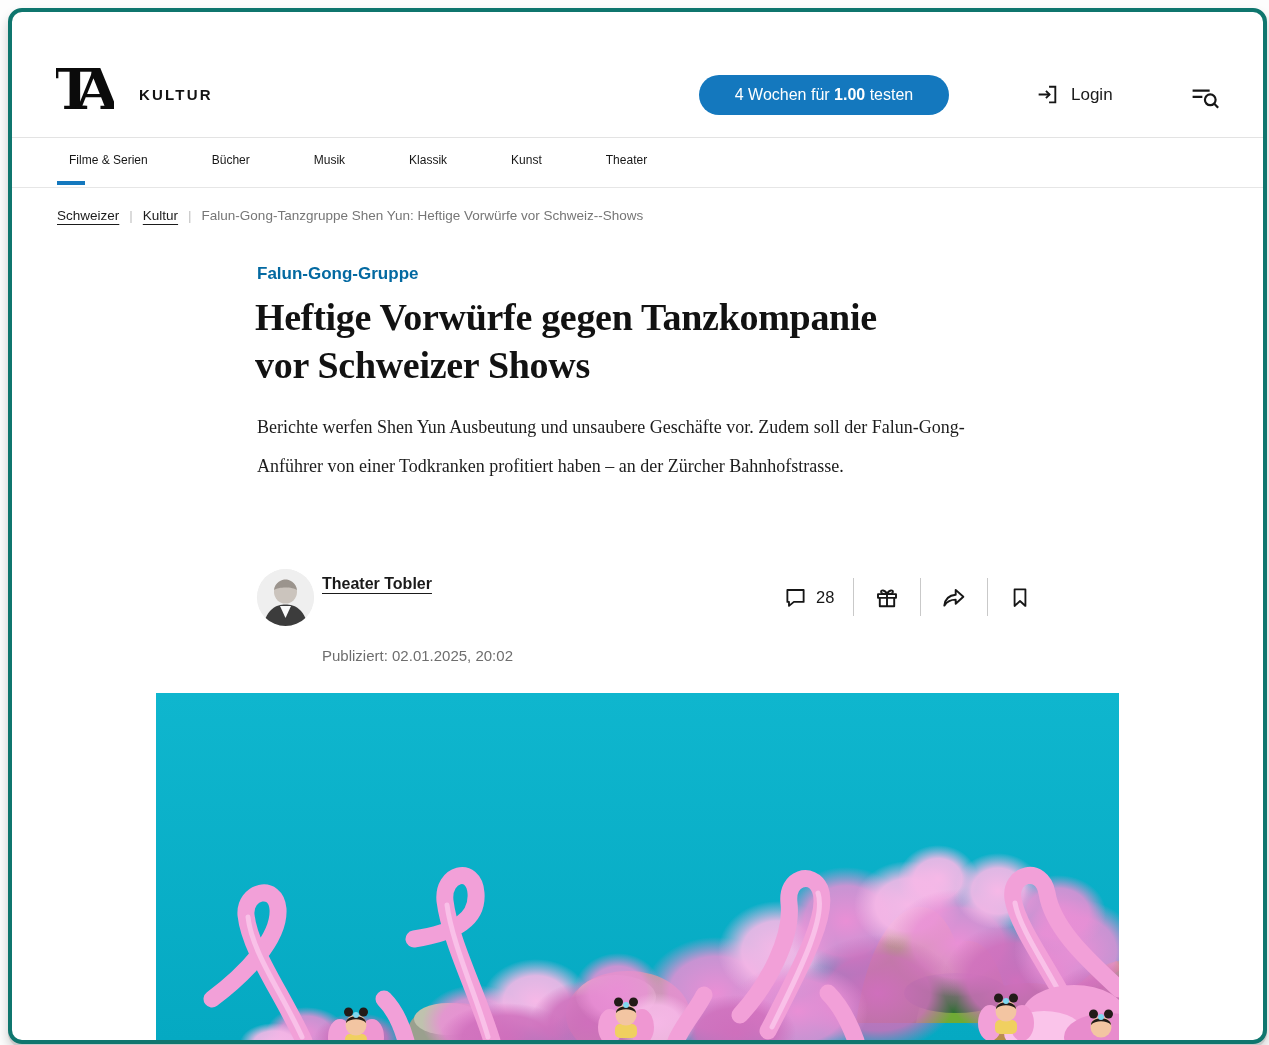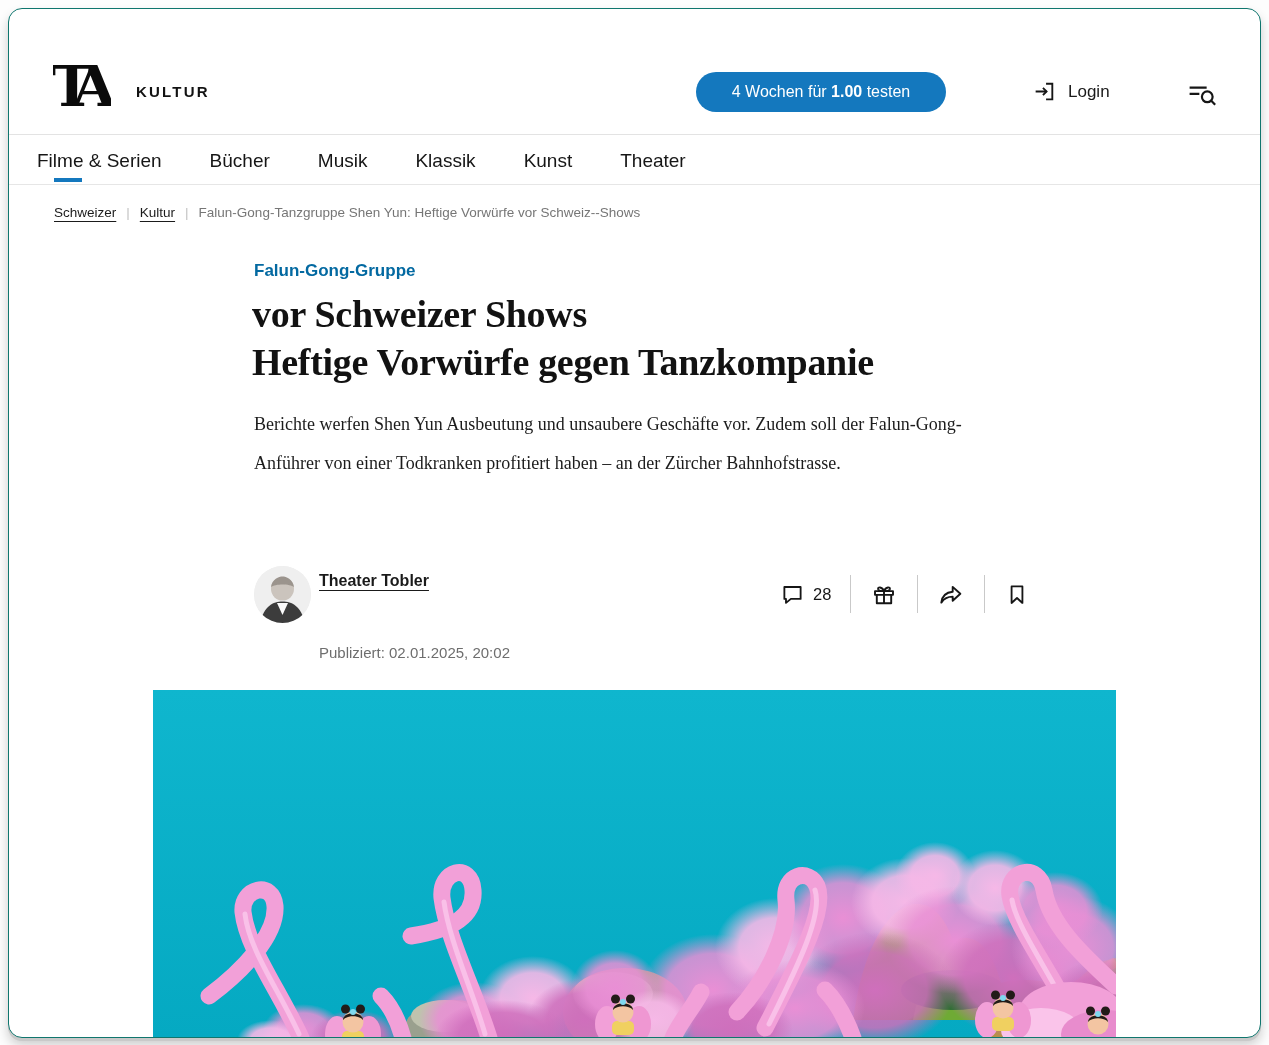--- a/index.html
+++ b/index.html
@@ -1,38 +1,38 @@
 <!DOCTYPE html>
 <html><head>
 <meta charset="utf-8">
 <style>
   html,body{margin:0;padding:0;background:#ffffff;}
   .stage{position:relative;width:1269px;height:1045px;background:#fdfdfd;overflow:hidden;
          font-family:"Liberation Sans", sans-serif;color:#1a1a1a;}
   .card{position:absolute;left:8px;top:8px;width:1251px;height:1028px;background:#ffffff;
-        border:1px solid #0f766e;border-radius:14px;
+        border:4px solid #0f766e;border-radius:14px;
         box-shadow:0 3px 0 0 #c9c9c9, 0 7px 12px rgba(0,0,0,.20);overflow:hidden;}
 
   
   .logo{position:absolute;left:44px;top:48px;width:58px;height:60px;cursor:pointer;}
   .section-label{position:absolute;left:127px;top:74px;font-size:15px;font-weight:700;
                  letter-spacing:2.2px;color:#121212;}
   .trial-btn{position:absolute;left:687px;top:63px;width:250px;height:40px;border:none;
              border-radius:21px;background:#1478be;color:#fff;font-size:16px;
              font-family:"Liberation Sans",sans-serif;display:flex;align-items:center;
              justify-content:center;cursor:pointer;white-space:pre;}
   .trial-btn b{font-weight:700;}
   .login{position:absolute;left:1023px;top:70px;display:flex;align-items:center;gap:11px;
          font-size:17px;cursor:pointer;}
   .icon-btn{position:absolute;background:none;border:none;padding:0;cursor:pointer;}
   .search-btn{left:1178px;top:72px;width:32px;height:28px;}
   .hdr-divider{position:absolute;left:0;top:125px;width:100%;height:1px;background:#e3e3e3;}
 
   
-  .nav{position:absolute;left:28px;top:141px;display:flex;gap:48px;font-size:19px;}
+  .nav{position:absolute;left:57px;top:141px;display:flex;gap:64px;font-size:12px;}
   .nav span{cursor:pointer;color:#161616;}
   .nav-indicator{position:absolute;left:45px;top:169px;width:28px;height:4px;background:#1478be;}
   .nav-divider{position:absolute;left:0;top:175px;width:100%;height:1px;background:#e6e6e6;}
 
   
   .crumbs{position:absolute;left:45px;top:196px;display:flex;gap:10px;align-items:center;
           font-size:13.5px;white-space:nowrap;}
   .crumb-link{color:#1b1b1b;text-decoration:underline;text-underline-offset:4px;
               text-decoration-thickness:1px;cursor:pointer;}
   .crumb-sep{color:#c2c2c2;}
@@ -118,22 +118,22 @@
     <div class="crumbs">
       <span class="crumb-link">Schweizer</span>
       <span class="crumb-sep">|</span>
       <span class="crumb-link">Kultur</span>
       <span class="crumb-sep">|</span>
       <span class="crumb-cur">Falun-Gong-Tanzgruppe Shen Yun: Heftige Vorwürfe vor Schweiz--Shows</span>
     </div>
 
     <div class="kicker">Falun-Gong-Gruppe</div>
     <h1 class="title" style="margin:0;">
+      <span style="display:block">Heftige Vorwürfe gegen Tanzkompanie</span>
       <span style="display:block">vor Schweizer Shows</span>
-      <span style="display:block">Heftige Vorwürfe gegen Tanzkompanie</span>
     </h1>
     <p class="lead" style="margin:0;">Berichte werfen Shen Yun Ausbeutung und unsaubere Geschäfte vor. Zudem soll der Falun-Gong-Anführer von einer Todkranken profitiert haben – an der Zürcher Bahnhofstrasse.</p>
 
     <div class="avatar">
       <svg width="57" height="57" viewBox="0 0 57 57">
         <circle cx="28.5" cy="28.5" r="28.5" fill="#efefef"></circle>
         <path d="M6 57 C10 40 19 35.5 28.5 35.5 C38 35.5 47 40 51 57 Z" fill="#3c3c3c"></path>
         <path d="M23 37 L28.5 49 L34 37 Z" fill="#fafafa"></path>
         <circle cx="28.5" cy="23" r="11.5" fill="#cbc4bd"></circle>
         <path d="M17 21 C18 13 25 10.5 28.5 10.5 C32 10.5 39 13 40 21 C36 17.5 21 17.5 17 21 Z" fill="#9b948d"></path>

